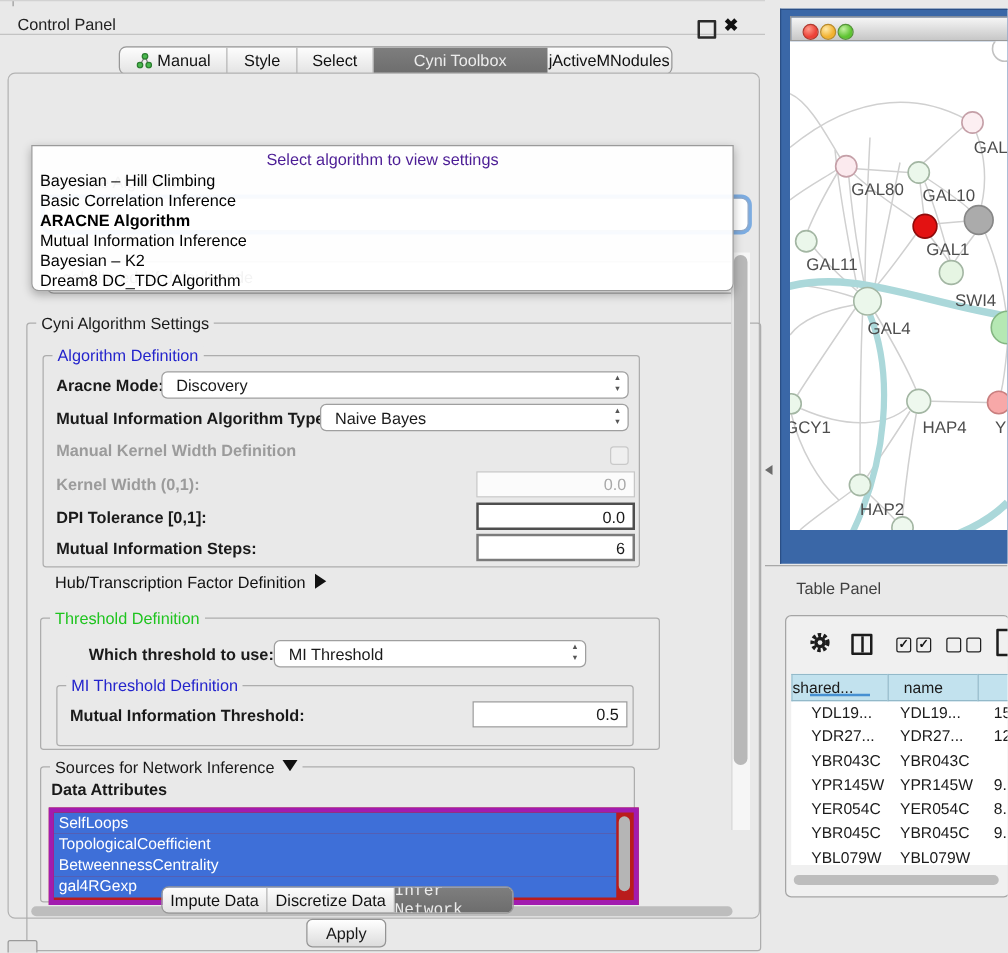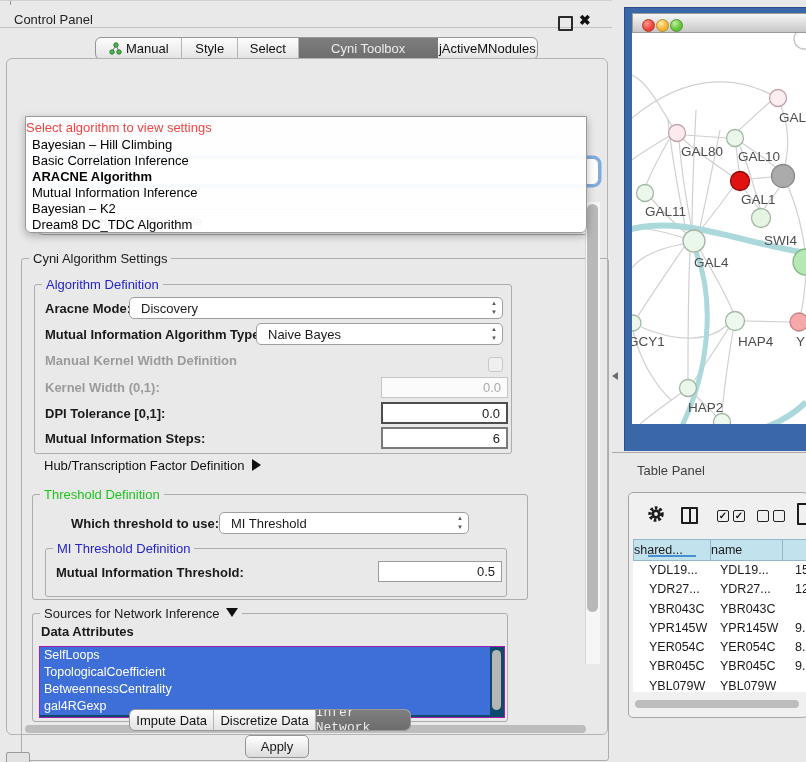--- a/index.html
+++ b/index.html
@@ -30,21 +30,21 @@
   .faint-label{color:#444;}
   #bg-inference-label{left:26px;top:79px;}
   #bg-combo1{left:28px;top:99px;width:562px;height:25px;background:#fff;border:1px solid #8fa8c8;border-radius:6px;
              box-shadow:0 0 0 2.5px rgba(96,156,222,.8);}
   #bg-combo2{left:30px;top:150px;width:560px;height:24px;background:#fff;border:1px solid #a5a5a5;border-radius:6px;}
   #bg-combo2 span{position:absolute;left:12px;top:4px;color:#333;}
 
   
   #algo-popup{left:18px;top:57px;width:560px;height:115px;background:rgba(255,255,255,.94);
               border:1px solid #9a9a9a;border-radius:0 0 6px 6px;box-shadow:0 3px 8px rgba(0,0,0,.28);z-index:5;}
-  #algo-placeholder{left:0;top:3px;width:100%;color:#ef4444;}
+  #algo-placeholder{left:0;top:3px;width:100%;text-align:center;color:#4c1d95;}
   .dd-item{position:absolute;left:6px;height:16px;line-height:16px;white-space:nowrap;color:#000;}
   .dd-item.bold{font-weight:bold;}
 
   
   .gbox{border:1px solid #adadad;border-radius:3px;}
   .gbox-label{position:absolute;top:-8px;left:7px;background:#e9e9e9;padding:0 4px;white-space:nowrap;}
   .blue{color:#2424cc;} .green{color:#1fc41f;}
 
   #settings-group{left:14px;top:199px;width:586px;height:501px;}
   #algodef-group{left:12px;top:25px;width:476px;height:168px;}
@@ -62,21 +62,21 @@
   .field.dark{border:2px solid #4e4e4e;height:18px;}
   .field.med{border:2px solid #7b7b7b;height:18px;}
   #mkw-check{left:453px;top:72px;width:13px;height:13px;border:1px solid #c9c9c9;border-radius:3px;background:#efefef;}
 
   #hub-row{left:22px;top:199px;white-space:nowrap;color:#111;}
   .tri-right{display:inline-block;width:0;height:0;border-left:9px solid #111;border-top:6px solid transparent;
              border-bottom:6px solid transparent;margin-left:8px;vertical-align:-1px;}
   .tri-down{display:inline-block;width:0;height:0;border-top:9px solid #111;border-left:6px solid transparent;
             border-right:6px solid transparent;margin-left:6px;vertical-align:1px;}
 
-  #attr-list{left:6px;top:32px;width:464px;height:70px;background:#0c4a6e;border:1px solid #a21caf;overflow:hidden;}
+  #attr-list{left:6px;top:32px;width:464px;height:70px;background:#b91c1c;border:4px solid #a21caf;overflow:hidden;}
   .attr-row{height:17px;line-height:17px;padding-left:4px;background:#3e6fd8;color:#fff;font-size:12.5px;width:446px;}
   #attr-vscroll{position:absolute;right:3px;top:3px;width:9px;height:60px;background:#b5b5b5;border-radius:5px;}
 
   
   #set-vscroll-track{left:584px;top:201px;width:14px;height:462px;background:#f6f6f6;border-left:1px solid #d5d5d5;}
   #set-vscroll-thumb{left:586px;top:203px;width:11px;height:408px;background:#b8b8b8;border-radius:6px;}
   #set-hscroll-thumb{left:17px;top:665px;width:561px;height:8px;background:#bdbdbd;border-radius:5px;}
 
   #apply-btn{left:237px;top:675px;width:62px;height:21px;border:1px solid #949494;border-radius:5px;
              background:linear-gradient(#ffffff,#dcdcdc);text-align:center;line-height:21px;}
@@ -358,21 +358,21 @@
   <div class="cb" style="left:128px"></div>
   <div class="cb" style="left:144px"></div>
   <div class="tb-icon" id="icon-doc"></div>
 
   <div class="abs" id="tp-table">
     <div class="th-row">
       <div class="th c1" style="padding-left:0">
         <span>shared...</span>
         <div class="th-underline"></div>
       </div>
-      <div class="th c2" style="padding-left:0">
+      <div class="th c2" style="padding-left:12px">
         <span>name</span>
       </div>
       <div class="th c3" style="padding-left:0">
         <span></span>
       </div>
     </div>
     <div id="tp-rows">
         <div class="tr">
           <div class="td c1">YDL19...</div>
           <div class="td c2">YDL19...</div>

